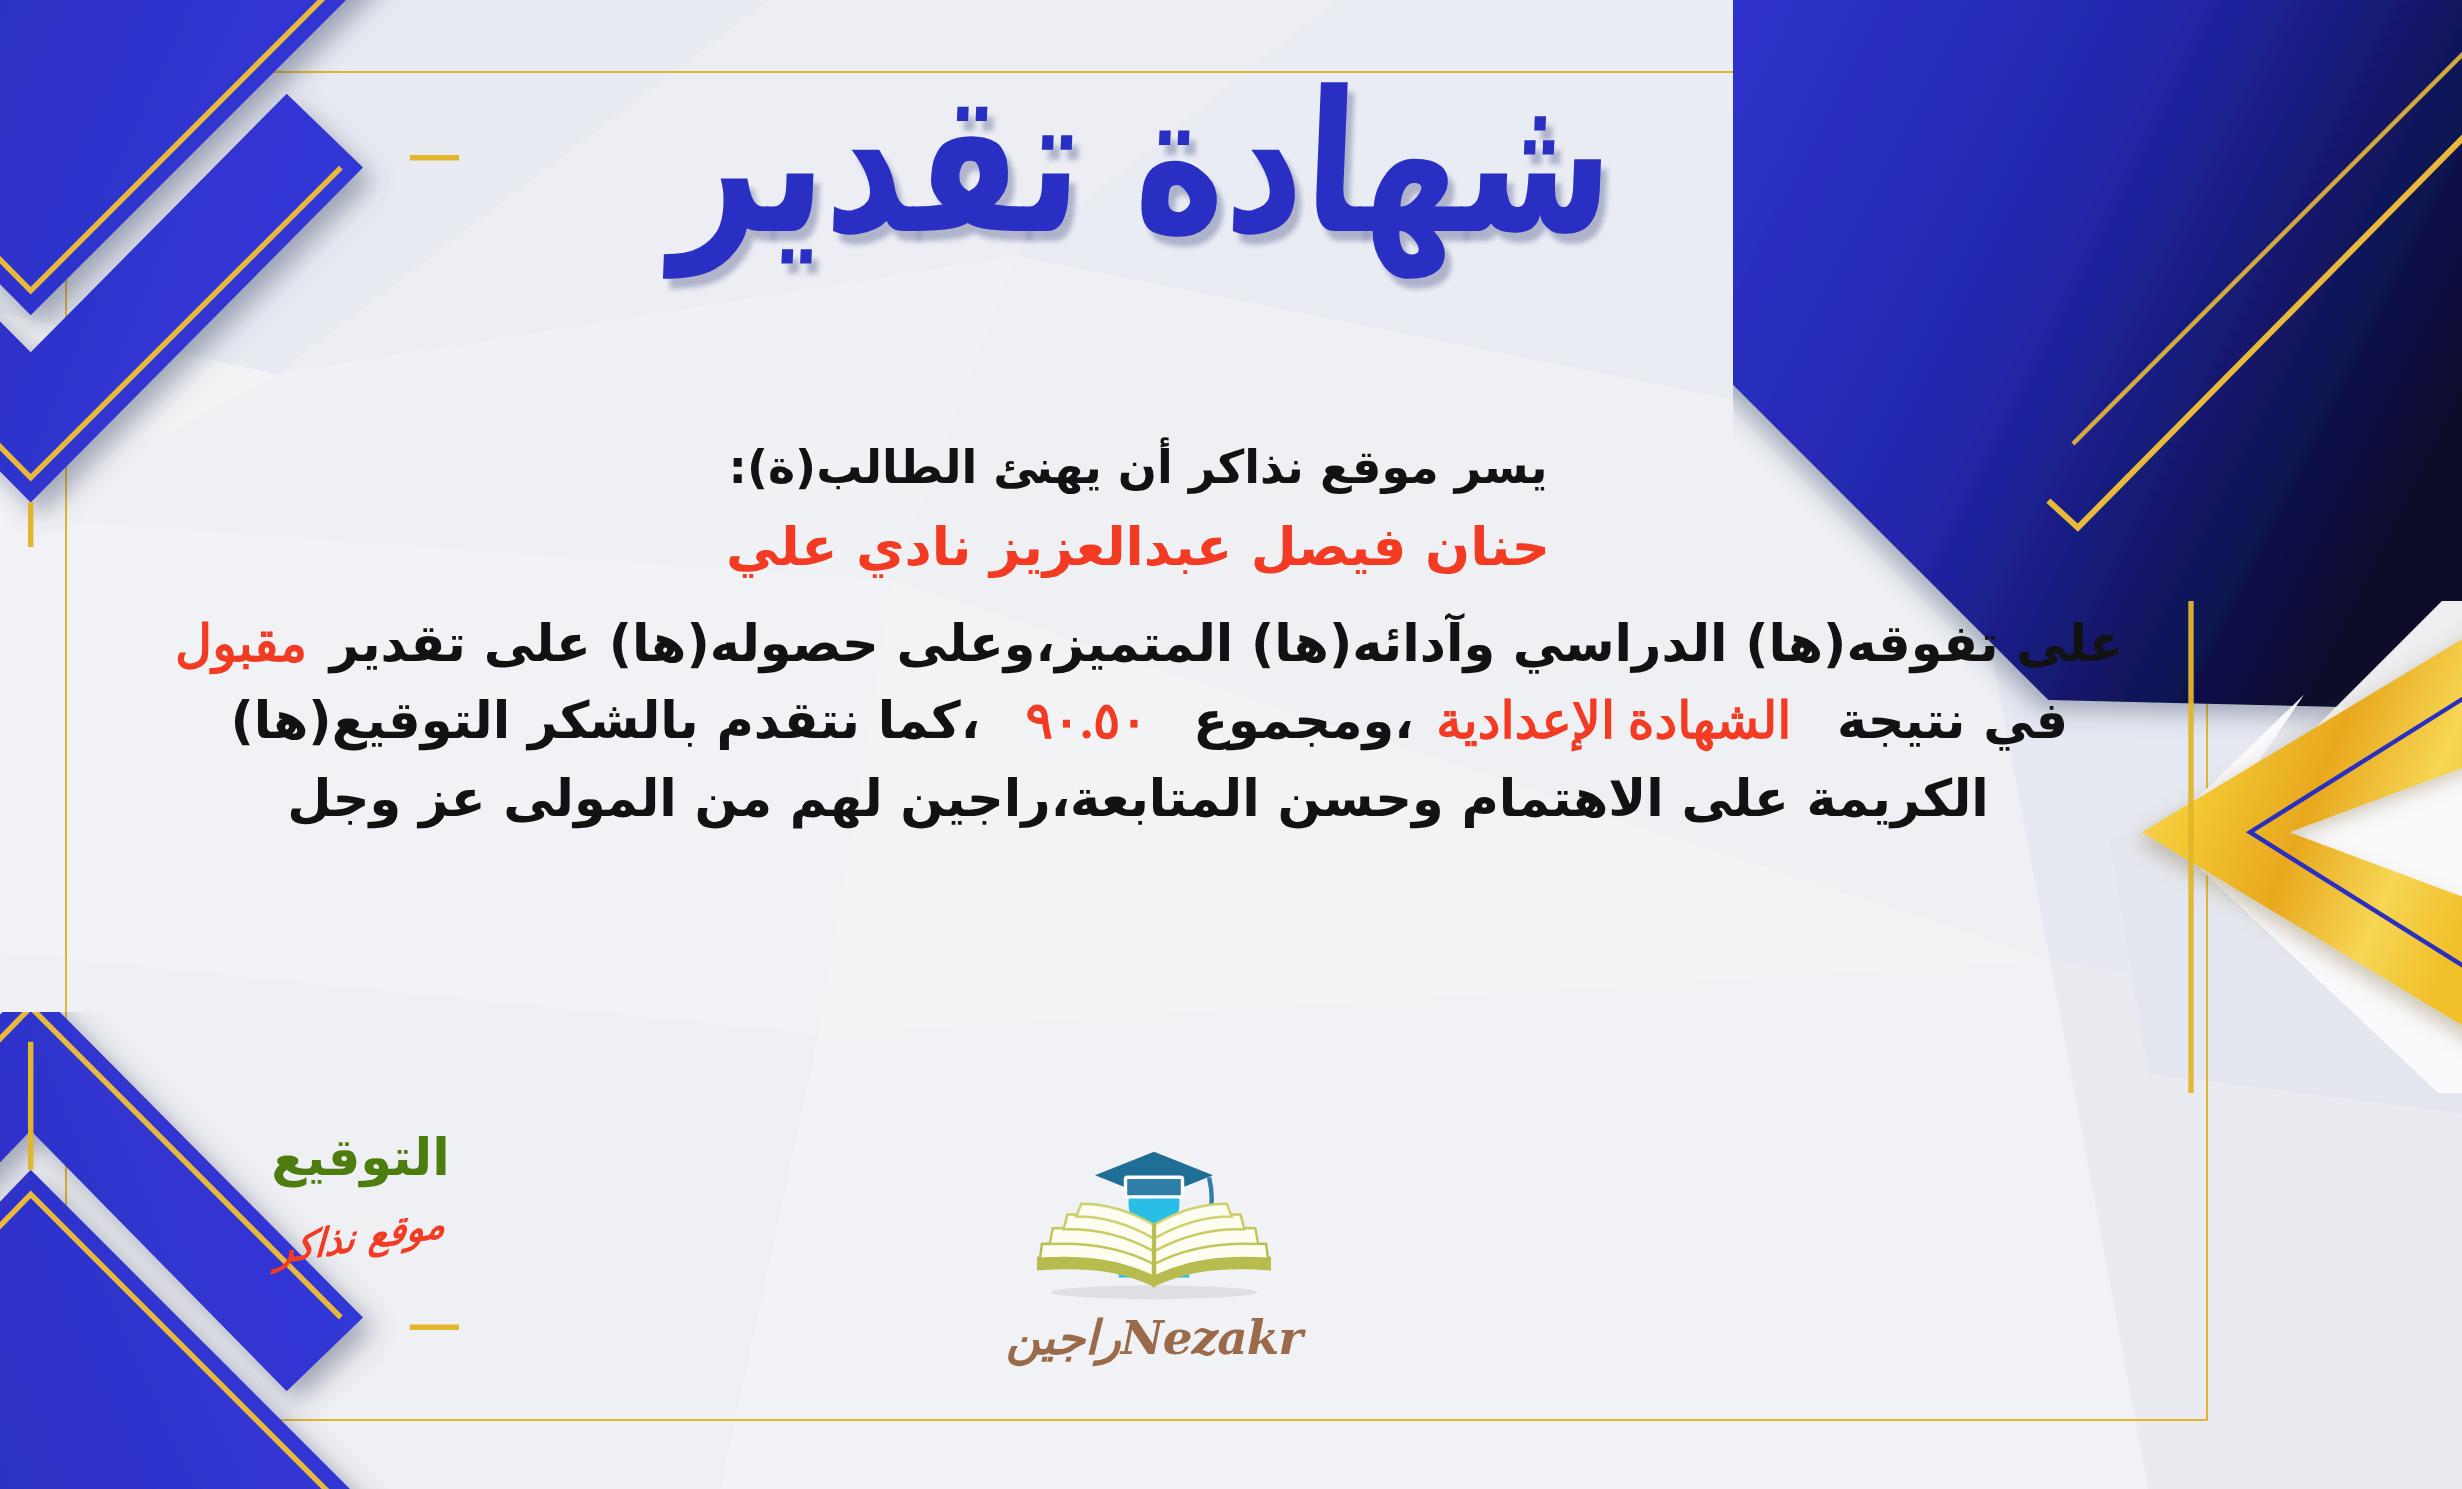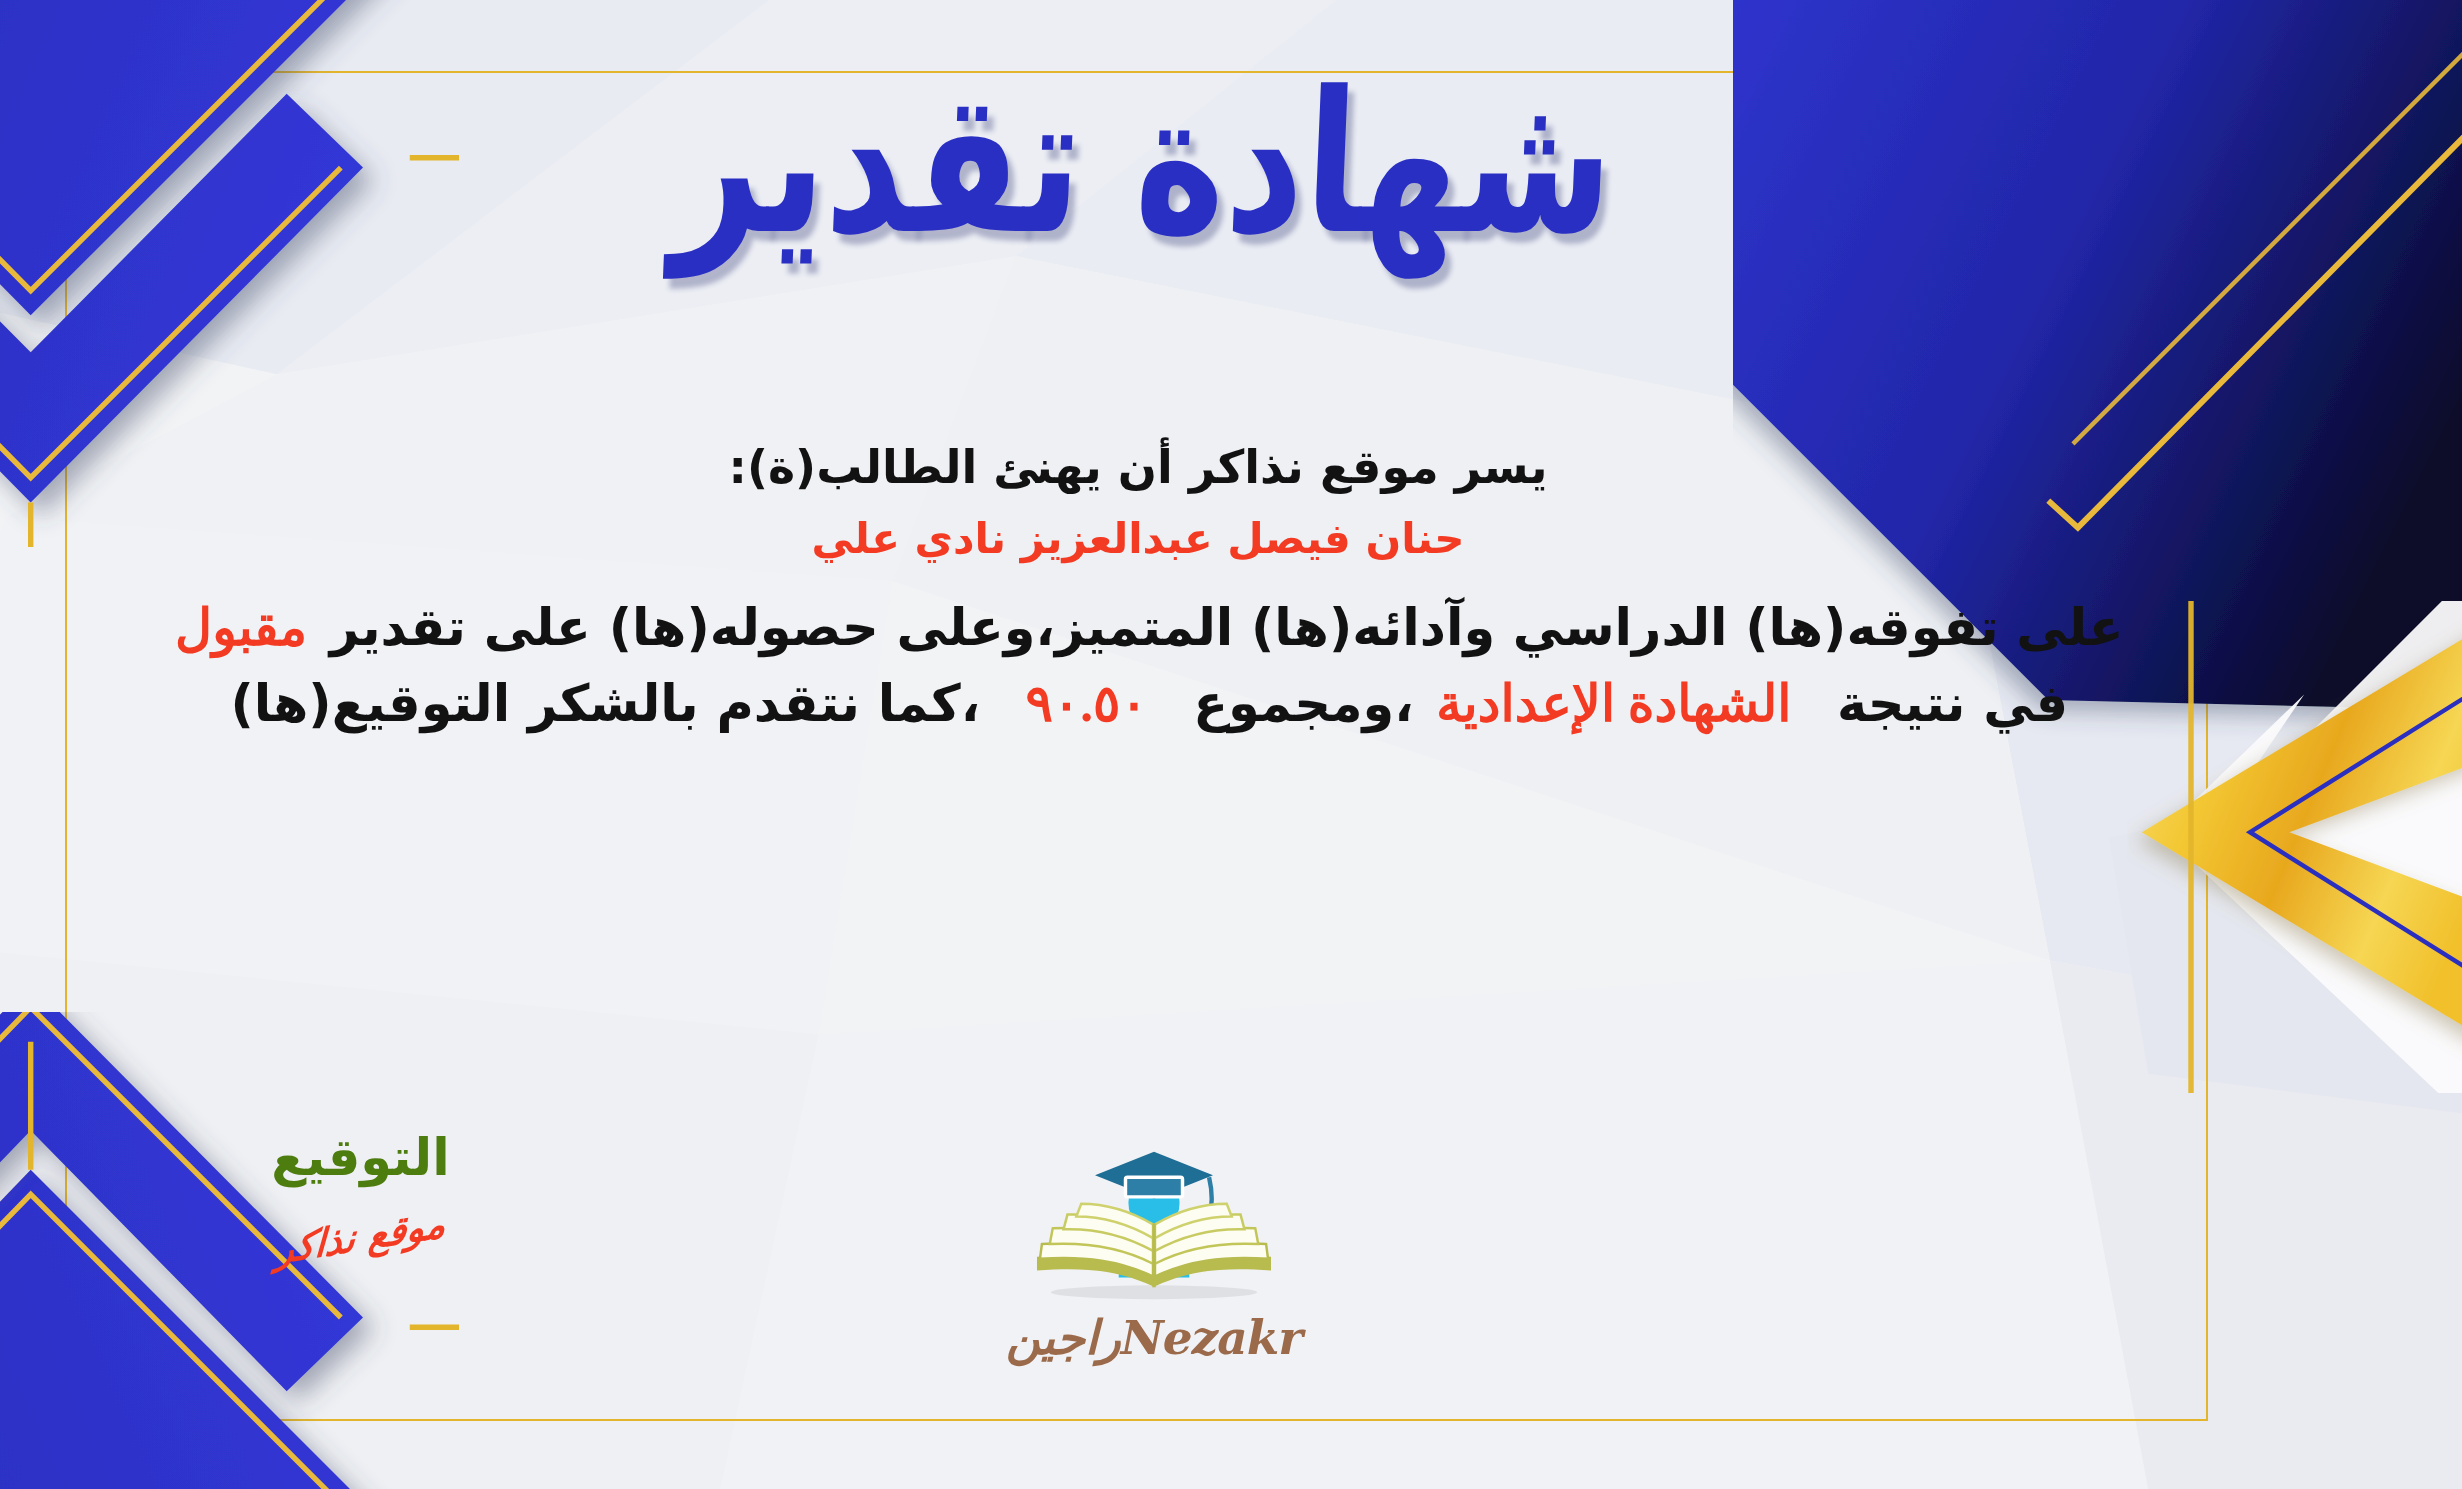--- a/index.html
+++ b/index.html
@@ -47,21 +47,21 @@
     position:absolute;left:256px;right:276px;top:433px;
     text-align:center;direction:rtl;
     color:#121212;
   }
   .ln{
     font-size:51px;line-height:1.48;font-weight:600;
     white-space:nowrap;
   }
   .ln.l1{font-size:46px;margin-bottom:6.9px;}
   .ln.name{
-    color:#f33a22;font-size:42px;font-weight:700;margin-bottom:19.7px;
+    color:#f33a22;font-size:53px;font-weight:700;margin-bottom:19.7px;
   }
   .ln.l5{margin-top:2px;}
   .ln.l6{margin-top:2px;}
   .red{color:#f33a22;font-weight:700;font-family:Liberation Serif, serif;}
   .sp-l{margin-left:22.7px;}
   .sp-r{margin-right:22.7px;}
 
   
   .sig-block{position:absolute;left:374px;top:1128px;text-align:center;width:305px;}
   .sig-label{
@@ -216,20 +216,21 @@
     <div class="ln name">حنان فيصل عبدالعزيز نادي علي</div>
 
     <div class="ln">
       <span>على تفوقه(ها) الدراسي وآدائه(ها) المتميز،وعلى حصوله(ها) على تقدير</span><span class="sp-r"></span><span class="red sp-l">مقبول</span>
     </div>
 
     <div class="ln">
       <span>في نتيجة</span><span class="sp-r"></span><span class="red sp-l sp-r">الشهادة الإعدادية</span><span class="sp-l">،ومجموع</span><span class="sp-r"></span><span class="red sp-l sp-r">٩٠.٥٠</span><span class="sp-l">،كما نتقدم بالشكر التوقيع(ها)</span>
     </div>
 
+    <div class="ln l5">الكريمة على الاهتمام وحسن المتابعة،راجين لهم من المولى عز وجل</div>
 
   </div>
 
   <div class="sig-block">
     <div class="sig-label">التوقيع</div>
     <div class="sig-mark">موقع نذاكر</div>
   </div>
 
   <div class="logo">
     <svg width="276" height="177" viewBox="0 0 560 360">

